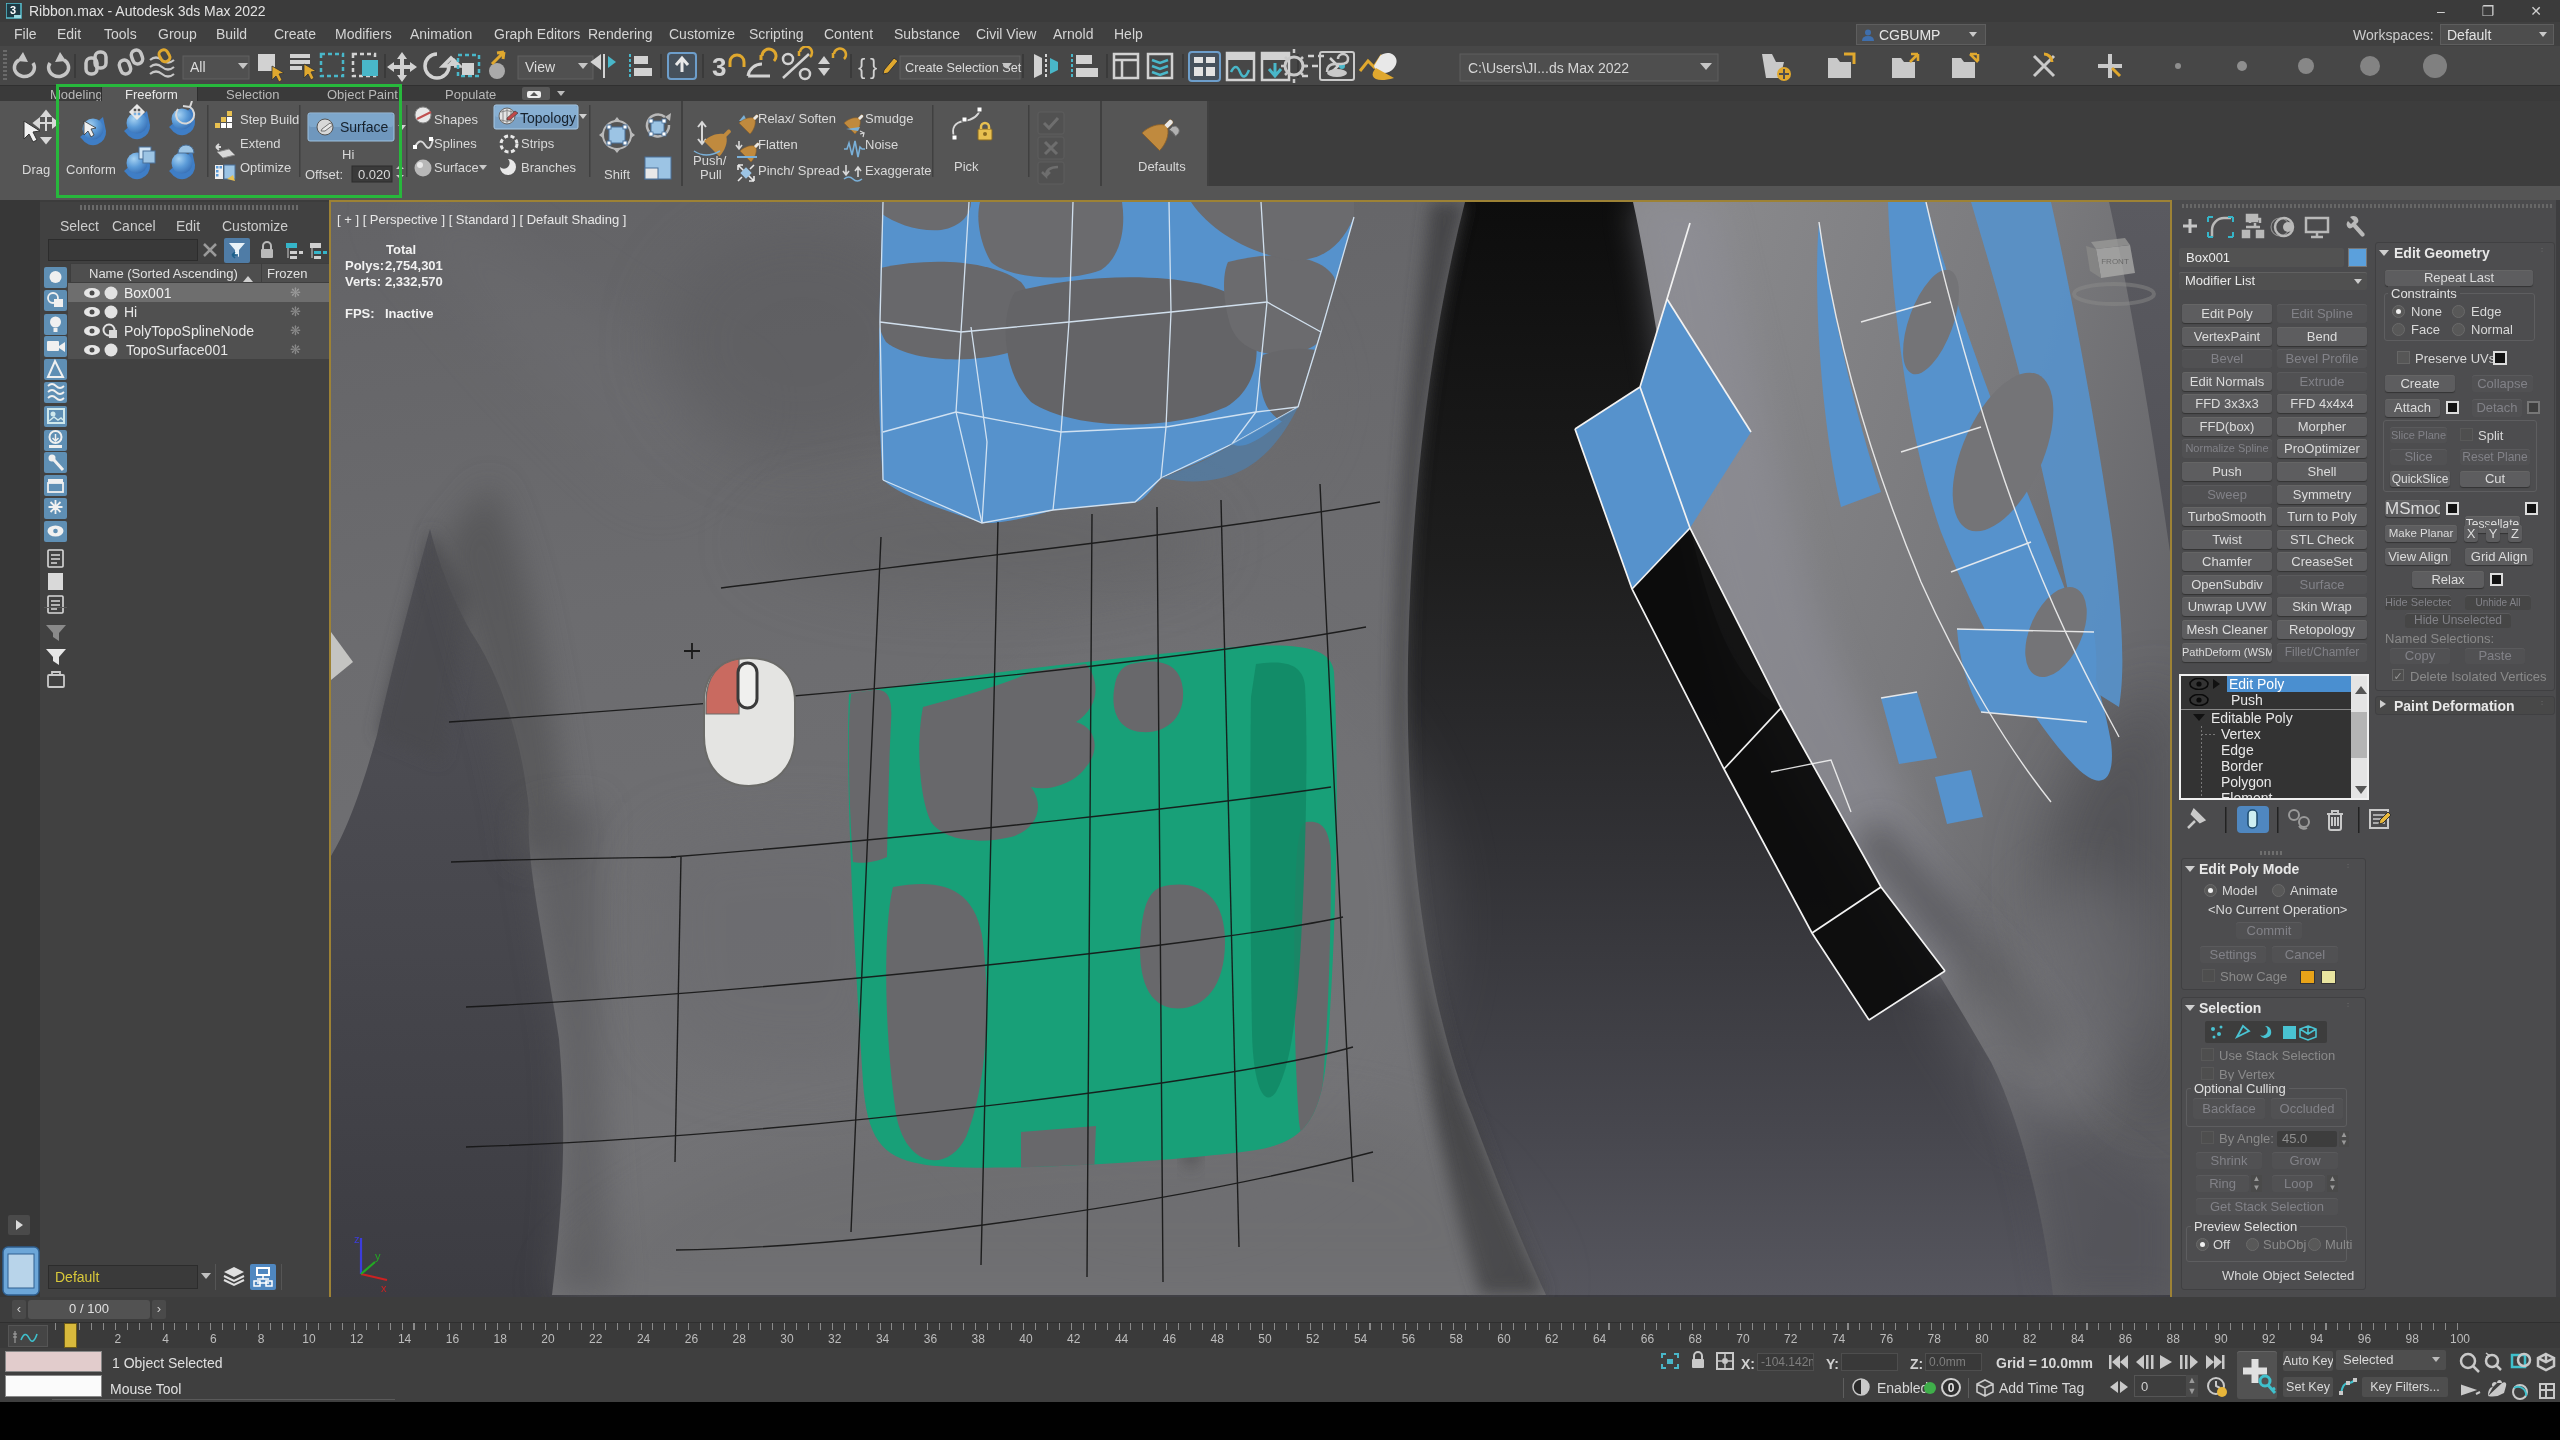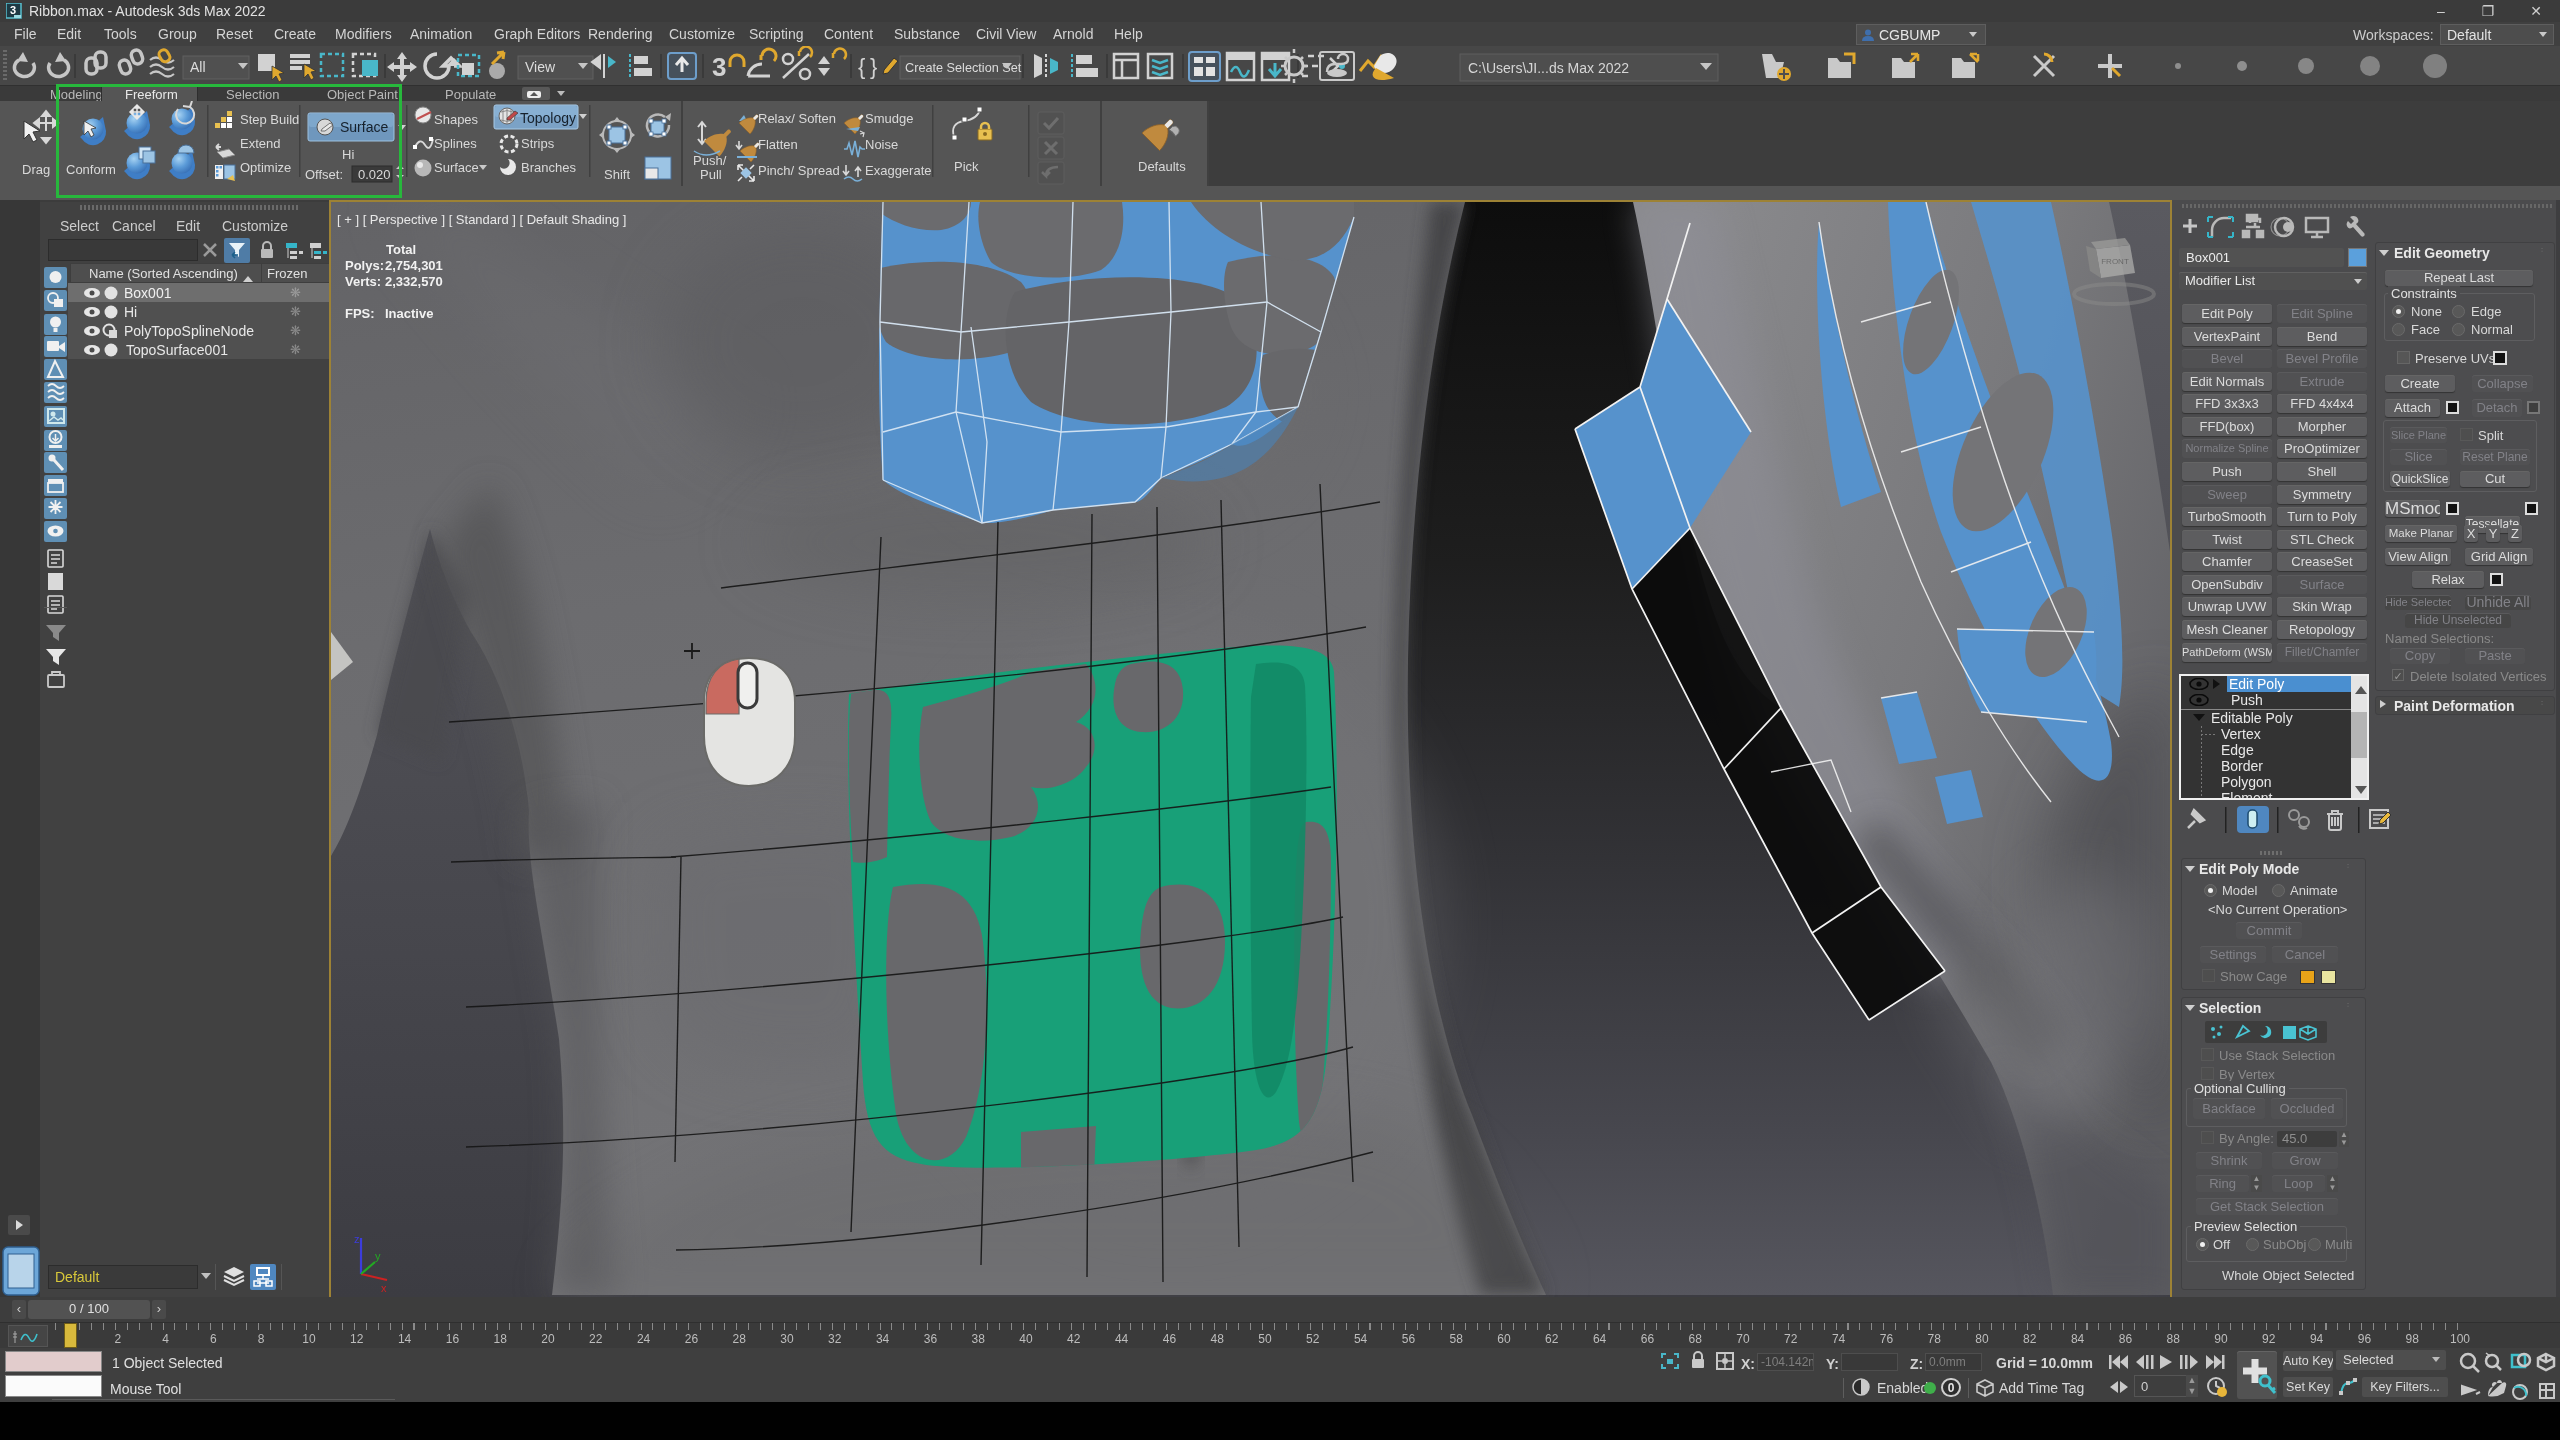--- a/index.html
+++ b/index.html
@@ -80,21 +80,21 @@
     <div class="abs winbtn" style="left:2434px;">–</div>
     <div class="abs winbtn" style="left:2481px;">❐</div>
     <div class="abs winbtn" style="left:2529px;">✕</div>
   </div>
 
   <div id="menubar" class="abs">
     <div class="menu" style="left:14px">File</div>
     <div class="menu" style="left:57px">Edit</div>
     <div class="menu" style="left:104px">Tools</div>
     <div class="menu" style="left:158px">Group</div>
-    <div class="menu" style="left:216px">Reset</div>
+    <div class="menu" style="left:216px">Build</div>
     <div class="menu" style="left:274px">Create</div>
     <div class="menu" style="left:335px">Modifiers</div>
     <div class="menu" style="left:410px">Animation</div>
     <div class="menu" style="left:494px">Graph Editors</div>
     <div class="menu" style="left:588px">Rendering</div>
     <div class="menu" style="left:669px">Customize</div>
     <div class="menu" style="left:749px">Scripting</div>
     <div class="menu" style="left:824px">Content</div>
     <div class="menu" style="left:894px">Substance</div>
     <div class="menu" style="left:976px">Civil View</div>
@@ -1109,21 +1109,21 @@
     <div class="abs" style="left:353px;top:302px;width:13px;height:13px;background:#111;border:2px solid #dcdcdc"></div>
     <div class="btn" style="left:213px;top:325px;width:72px;height:17px;line-height:17px;font-size:11.5px">Make Planar</div>
     <div class="btn" style="left:292px;top:325px;width:14px;height:17px;line-height:17px">X</div>
     <div class="btn" style="left:314px;top:325px;width:14px;height:17px;line-height:17px">Y</div>
     <div class="btn" style="left:336px;top:325px;width:14px;height:17px;line-height:17px">Z</div>
     <div class="btn" style="left:213px;top:348px;width:66px;height:17px;line-height:17px">View Align</div>
     <div class="btn" style="left:293px;top:348px;width:68px;height:17px;line-height:17px">Grid Align</div>
     <div class="btn" style="left:240px;top:371px;width:72px;height:17px;line-height:17px">Relax</div>
     <div class="abs" style="left:318px;top:373px;width:13px;height:13px;background:#111;border:2px solid #dcdcdc"></div>
     <div class="btn dis" style="left:213px;top:395px;width:66px;height:15px;line-height:15px;font-size:11px;background:#464646">Hide Selected</div>
-    <div class="btn dis" style="left:293px;top:395px;width:66px;height:15px;line-height:15px;font-size:14px;background:#464646">Unhide All</div>
+    <div class="btn dis" style="left:293px;top:395px;width:66px;height:15px;line-height:15px;font-size:10px;background:#464646">Unhide All</div>
     <div class="btn dis" style="left:233px;top:413px;width:106px;height:15px;line-height:15px;font-size:12px;background:#464646">Hide Unselected</div>
     <div class="lbl dim txt" style="left:213px;top:431px">Named Selections:</div>
     <div class="btn dis" style="left:218px;top:448px;width:60px;height:16px;line-height:16px">Copy</div>
     <div class="btn dis" style="left:293px;top:448px;width:60px;height:16px;line-height:16px">Paste</div>
     <div class="abs" style="left:220px;top:469px;width:12px;height:12px;background:#4e4e4e;border:1px solid #666;color:#9a9a9a;font-size:11px;line-height:12px;text-align:center">✓</div>
     <div class="lbl dim txt" style="left:238px;top:469px">Delete Isolated Vertices</div>
 
     <div class="rollout" style="left:203px;top:496px;width:180px;height:19px;background:#484848"></div>
     <div class="abs" style="left:208px;top:500px;width:0;height:0;border:4px solid transparent;border-left:6px solid #cfcfcf"></div>
     <div class="rtitle txt" style="left:222px;top:498px">Paint Deformation</div>

